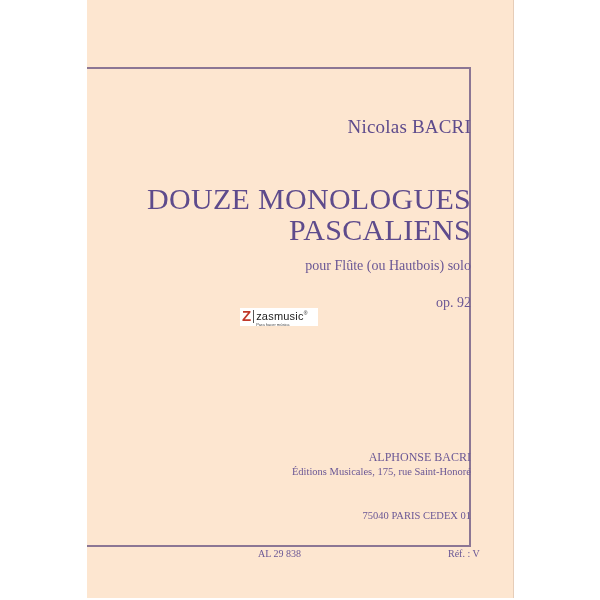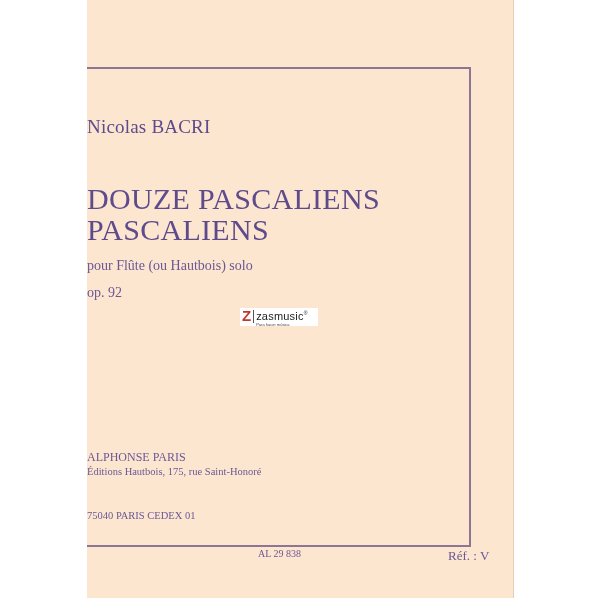--- a/index.html
+++ b/index.html
@@ -25,29 +25,29 @@
       position: absolute; left: 469px; top: 67px;
       width: 2px; height: 480px; background: #8c7694;
     }
     .frame-bottom {
       position: absolute; left: 87px; top: 545px;
       width: 384px; height: 2px; background: #8c7694;
     }
     .txt {
       position: absolute;
       left: 87px; width: 384px;
-      text-align: left;
+      text-align: right;
       color: #5e4b8c;
       white-space: nowrap;
     }
     .composer { top: 116px; font-size: 19px; letter-spacing: 0.2px; }
     .title1 { top: 183px; font-size: 30px; letter-spacing: 0.3px; line-height: 32px; }
     .title2 { top: 214px; font-size: 30px; letter-spacing: 0.3px; line-height: 32px; }
     .subtitle { top: 258px; font-size: 14px; color: #6a5795; }
-    .opus { top: 285px; font-size: 14px; color: #6a5795; }
+    .opus { top: 295px; font-size: 14px; color: #6a5795; }
     .logo {
       position: absolute; left: 240px; top: 308px;
       width: 78px; height: 18px;
       background: #ffffff;
       display: flex; align-items: flex-start;
     }
     .logo-z {
       font-family: "Liberation Sans", sans-serif;
       font-weight: bold; font-size: 15px; color: #c0392b;
       line-height: 16px; margin-left: 2px; margin-right: 2px;
@@ -65,44 +65,44 @@
     }
     .publisher { top: 450px; font-size: 12px; color: #6a5795; }
     .address { top: 466px; font-size: 10.5px; color: #6a5795; }
     .city { top: 510px; font-size: 10.5px; color: #6a5795; }
     .catalog {
       position: absolute; left: 258px; top: 548px;
       font-size: 10px; color: #6a5795;
     }
     .ref {
       position: absolute; left: 448px; top: 548px;
-      font-size: 13px; color: #6a5795;
+      font-size: 10px; color: #6a5795;
     }
   </style>
 </head>
 <body>
 
 <div class="paper"></div>
 <div class="frame-top"></div>
 <div class="frame-right"></div>
 <div class="frame-bottom"></div>
 
 <div class="txt composer">Nicolas BACRI</div>
-<div class="txt title1">DOUZE PASCALIENS</div>
+<div class="txt title1">DOUZE MONOLOGUES</div>
 <div class="txt title2">PASCALIENS</div>
 <div class="txt subtitle">pour Flûte (ou Hautbois) solo</div>
 <div class="txt opus">op. 92</div>
 
 <div class="logo">
   <span class="logo-z">Z</span>
   <span class="logo-bar"></span>
   <span class="logo-words">
     <span class="logo-name"><span>zasmusic</span><sup>®</sup></span>
     <span class="logo-tag">Para hacer música</span>
   </span>
 </div>
 
-<div class="txt publisher">ALPHONSE PARIS</div>
-<div class="txt address">Éditions Hautbois, 175, rue Saint-Honoré</div>
+<div class="txt publisher">ALPHONSE BACRI</div>
+<div class="txt address">Éditions Musicales, 175, rue Saint-Honoré</div>
 <div class="txt city">75040 PARIS CEDEX 01</div>
 
 <div class="catalog">AL 29 838</div>
 <div class="ref">Réf. : V</div>
 
 </body></html>

